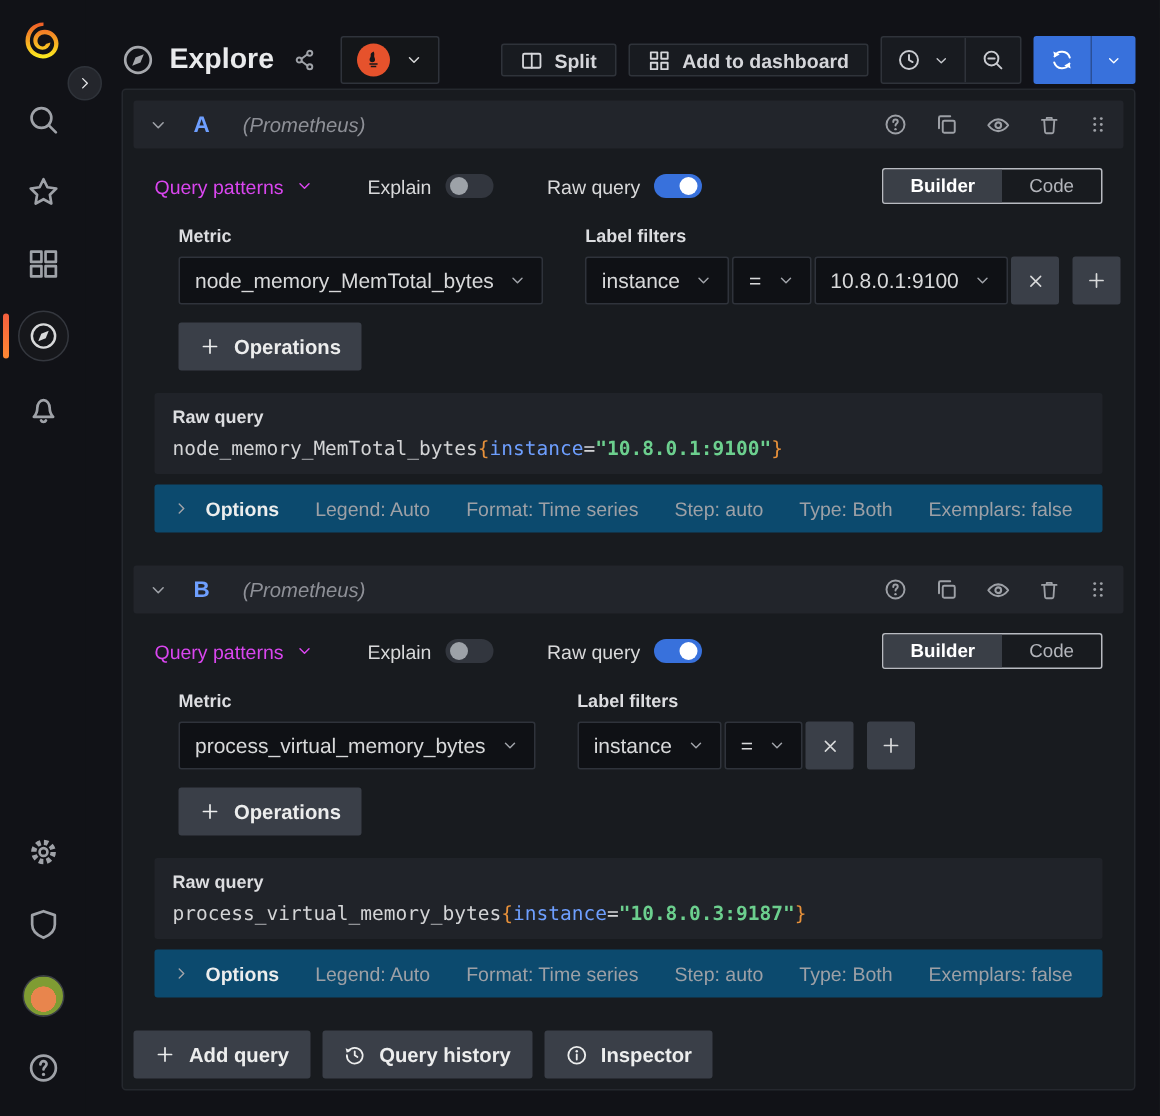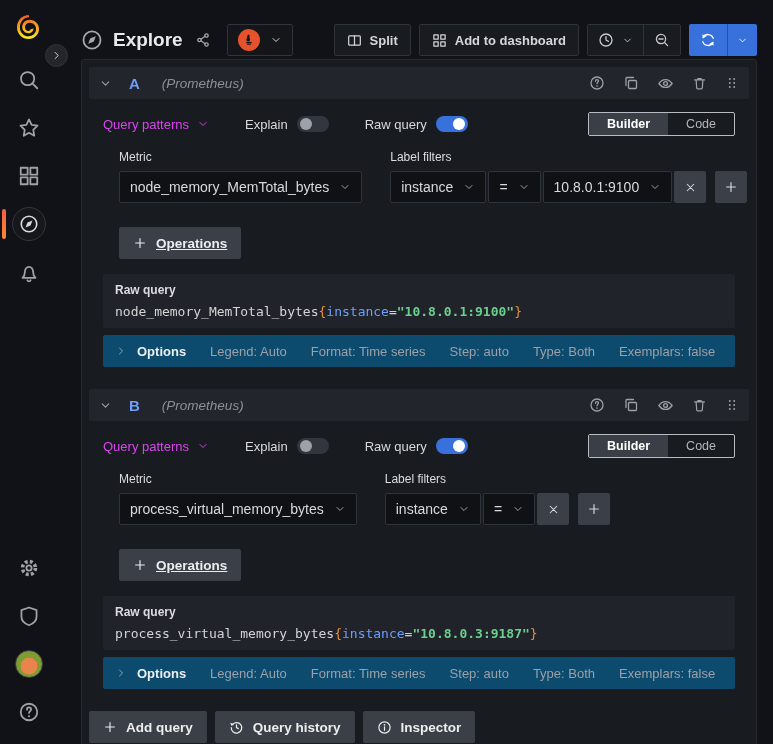--- a/index.html
+++ b/index.html
@@ -26,21 +26,21 @@
   .expand-btn { position:absolute; top:44px; left:45px; width:23px; height:23px; border-radius:50%; background:#24262c; border:1px solid #2f333a; color:#e6e7e9; display:flex; align-items:center; justify-content:center; z-index:9; cursor:pointer; }
 
   
   .topbar { position:absolute; left:57px; top:12px; right:0; height:56px; display:flex; align-items:center; padding:0 16px 0 24px; background:#111217; }
   .tb-compass { color:#a6a8ad; margin-right:10px; }
   .tb-title { font-size:19px; font-weight:600; color:#e9eaec; margin-right:12px; }
   .tb-share { color:#9fa2a8; margin-right:16px; cursor:pointer; }
   .ds-picker { height:32px; display:flex; align-items:center; gap:10px; padding:0 10px; border:1px solid #2f333b; border-radius:2px; background:#141619; cursor:pointer; }
   .prom-logo { width:22px; height:22px; border-radius:50%; background:#e6522c; display:flex; align-items:center; justify-content:center; }
   .tb-right { margin-left:auto; display:flex; align-items:center; gap:8px; }
-  .tb-btn { height:32px; display:flex; align-items:center; gap:8px; padding:0 12px; background:#181b20; border:1px solid #2f333a; border-radius:2px; color:#d5d6da; font-size:13px; font-weight:600; cursor:pointer; }
+  .tb-btn { height:22px; display:flex; align-items:center; gap:8px; padding:0 12px; background:#181b20; border:1px solid #2f333a; border-radius:2px; color:#d5d6da; font-size:13px; font-weight:600; cursor:pointer; }
   .btn-group { height:32px; display:flex; align-items:stretch; border:1px solid #2f333a; border-radius:2px; background:#181b20; overflow:hidden; }
   .btn-group .seg-btn { display:flex; align-items:center; gap:8px; padding:0 10px; color:#c9cbd0; cursor:pointer; }
   .btn-group .seg-btn + .seg-btn { border-left:1px solid #2f333a; }
   .refresh-group { height:32px; display:flex; border-radius:2px; overflow:hidden; background:#3871dc; color:#fff; }
   .refresh-group .seg-btn { display:flex; align-items:center; padding:0 11px; cursor:pointer; }
   .refresh-group .seg-btn + .seg-btn { border-left:1px solid rgba(17,18,23,.35); padding:0 9px; }
 
   
   .queries-wrap { position:absolute; left:81px; top:59px; width:676px; background:#181b1f; border:1px solid #25282e; border-radius:3px; padding:7px; }
   .q-row { margin-bottom:15px; }
@@ -58,29 +58,29 @@
   .tg-label { color:#d8d9da; font-size:13px; }
   .switch { width:32px; height:16px; border-radius:8px; background:#32363e; position:relative; cursor:pointer; flex:0 0 auto; }
   .switch::after { content:""; position:absolute; top:2px; left:3px; width:12px; height:12px; border-radius:50%; background:#9da2a8; }
   .switch.on { background:#3871dc; }
   .switch.on::after { left:17px; background:#fff; }
   .mode-group { margin-left:auto; display:flex; border:1px solid #b8bbc1; border-radius:2px; height:24px; overflow:hidden; }
   .mode-group .seg { border:none; background:transparent; color:#b4b6bc; font-size:12.5px; padding:0 18px; font-family:inherit; cursor:pointer; }
   .mode-group .seg.active { background:#3a3f47; color:#fff; font-weight:700; }
 
   .metric-row { margin-top:11px; margin-left:16px; display:flex; gap:28px; }
-  .f-label { display:block; font-size:12px; font-weight:400; color:#dcdde0; margin-bottom:7px; }
+  .f-label { display:block; font-size:12px; font-weight:700; color:#dcdde0; margin-bottom:7px; }
   .select { height:32px; display:flex; align-items:center; gap:10px; background:#0f1115; border:1px solid #2f333b; border-radius:2px; padding:0 10px; font-size:14px; color:#d8d9da; cursor:pointer; }
   .select .chev { color:#9fa2a8; }
   .filters { display:flex; align-items:center; gap:2px; }
   .sq-btn { width:32px; height:32px; display:flex; align-items:center; justify-content:center; background:#3a3f48; border:none; border-radius:2px; color:#d8d9da; cursor:pointer; }
   .sq-btn.plus { margin-left:7px; }
 
   .sec-btn { display:inline-flex; align-items:center; gap:9px; height:32px; padding:0 14px; background:#3a3f48; border:none; border-radius:2px; color:#eceded; font-weight:700; font-size:13.5px; font-family:inherit; cursor:pointer; }
-  .ops { margin-top:24px; margin-left:16px;text-decoration:underline; }
+  .ops { margin-top:12px; margin-left:16px; }
 
   .raw-box { margin-top:15px; background:#202329; border-radius:2px; padding:9px 12px; }
   .raw-label { font-size:12px; font-weight:700; color:#dcdde0; }
   .raw-code { margin-top:7px; font-family:"DejaVu Sans Mono", monospace; font-size:13px; }
   .c-metric { color:#d3d4d6; }
   .c-brace { color:#e8913a; }
   .c-key { color:#6e9fff; }
   .c-eq { color:#d3d4d6; }
   .c-str { color:#6ccf8e; font-weight:700; }
 

